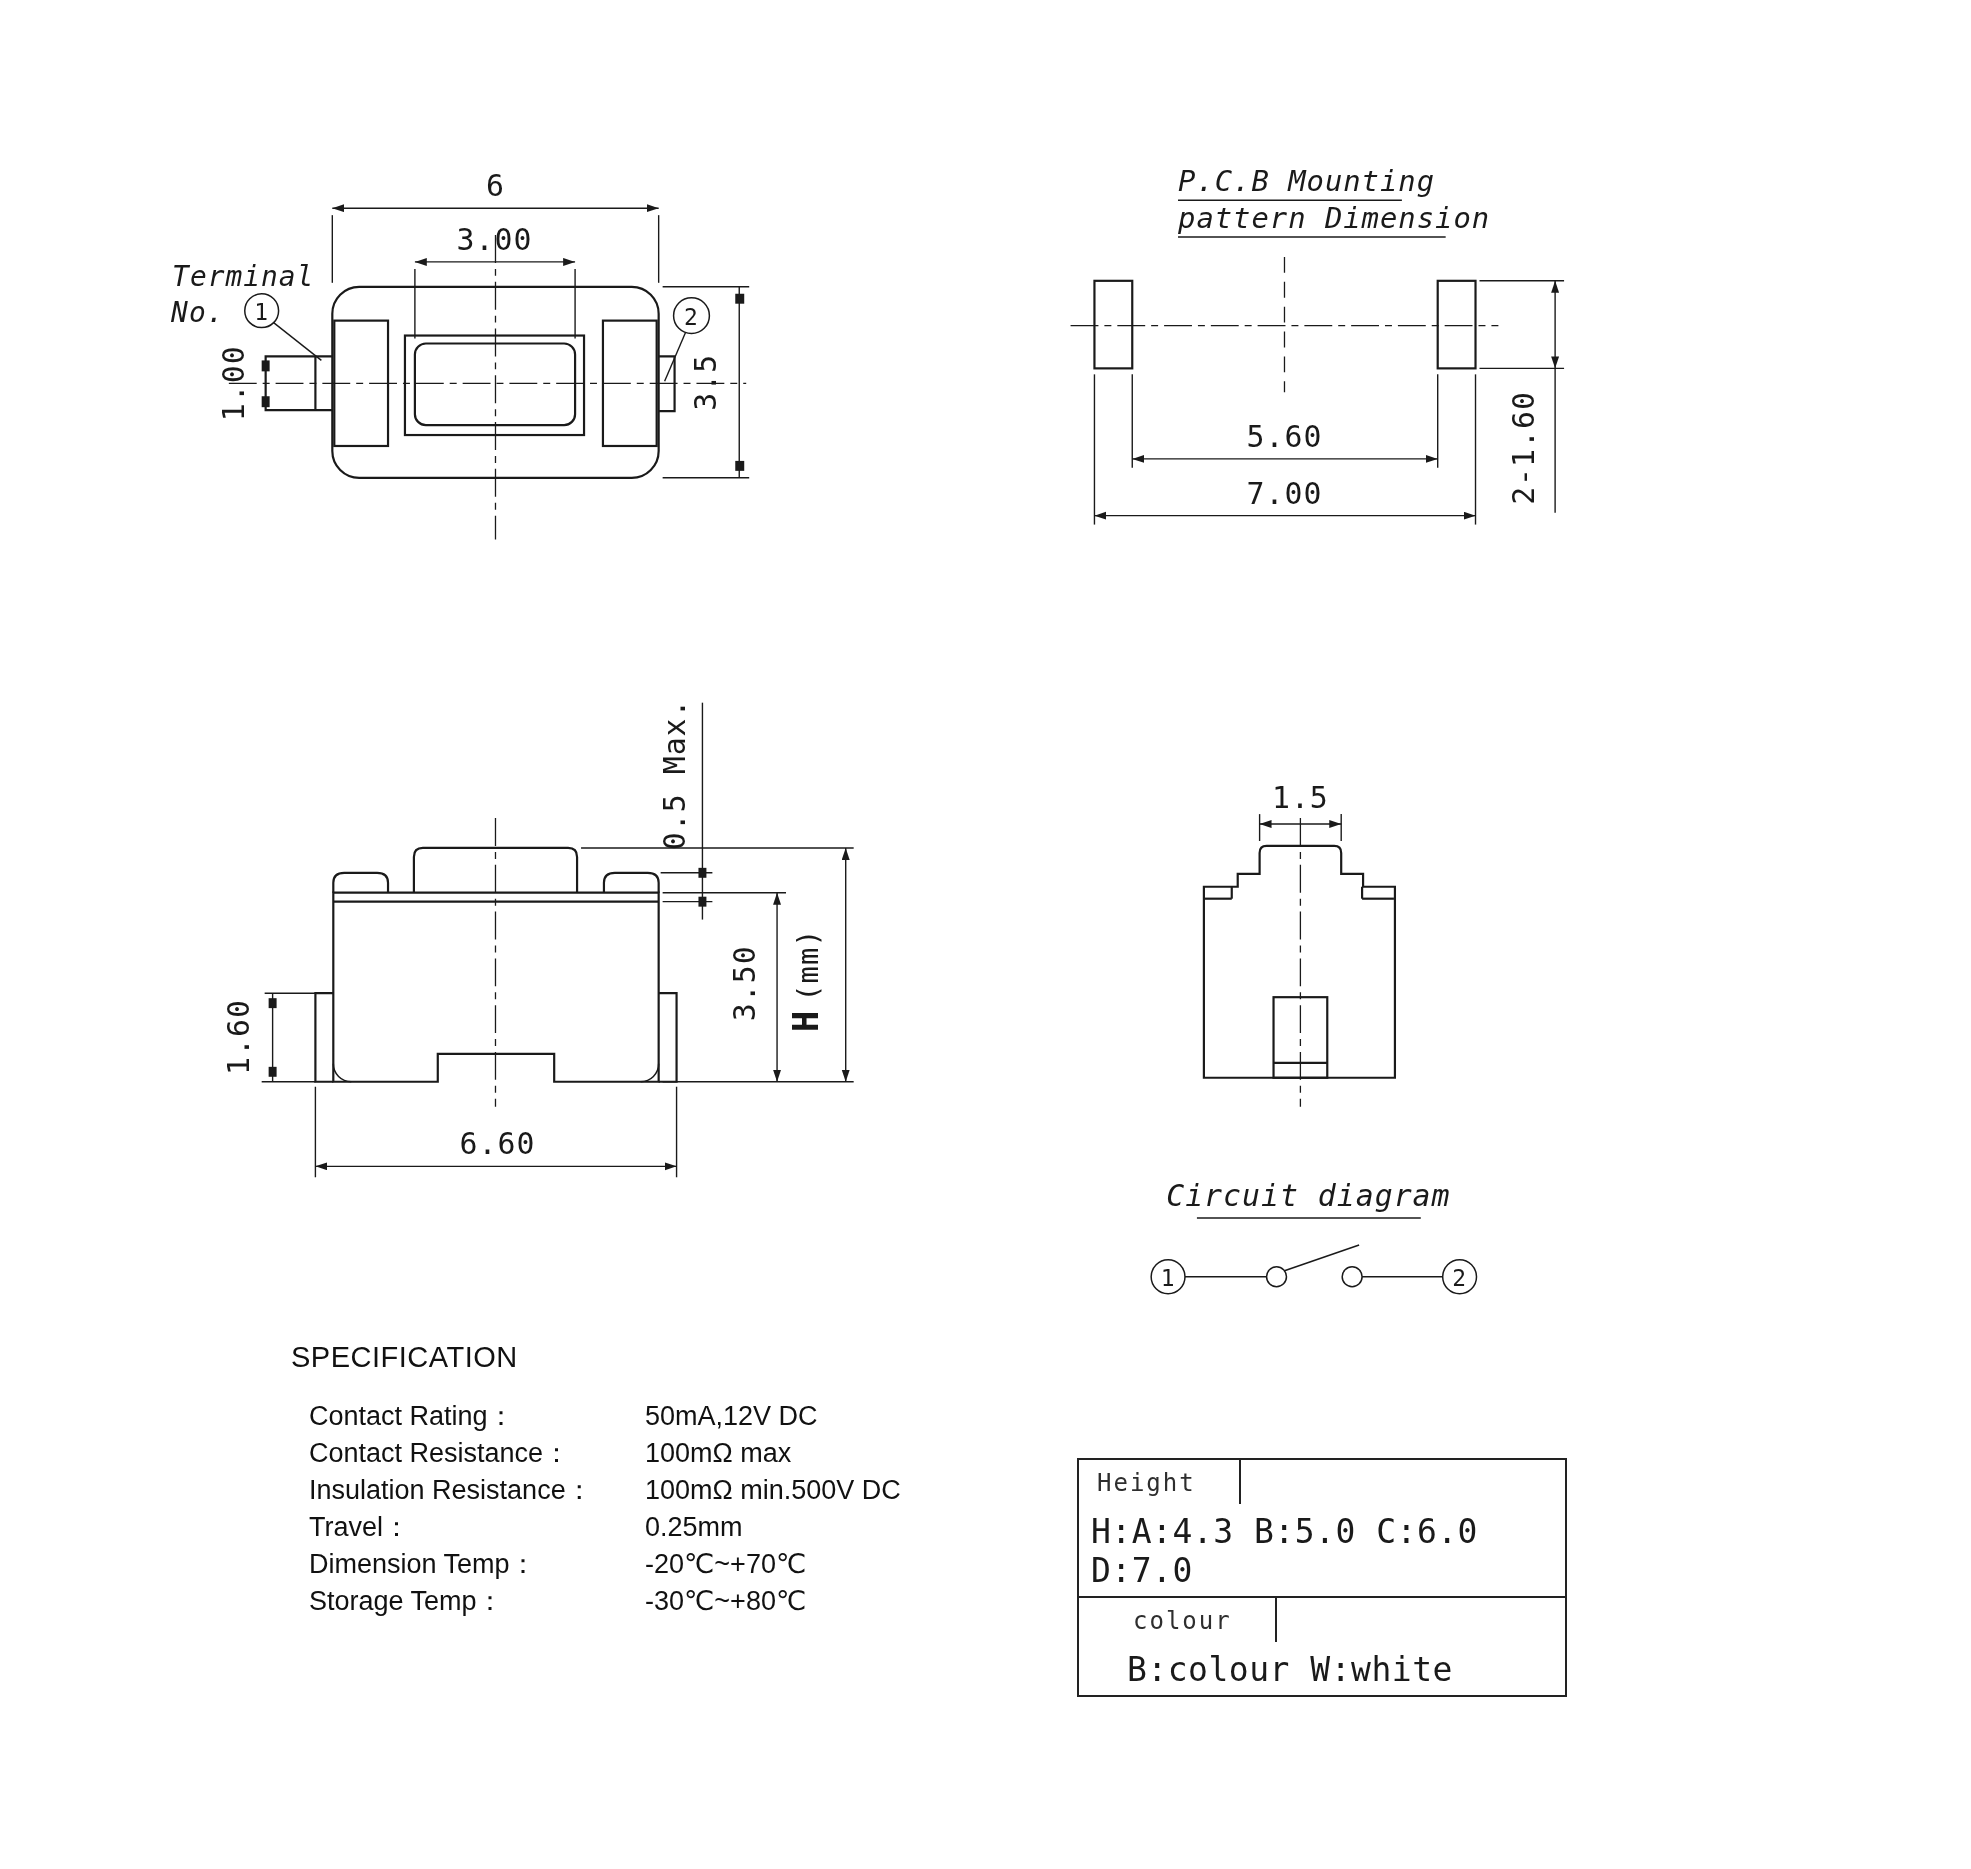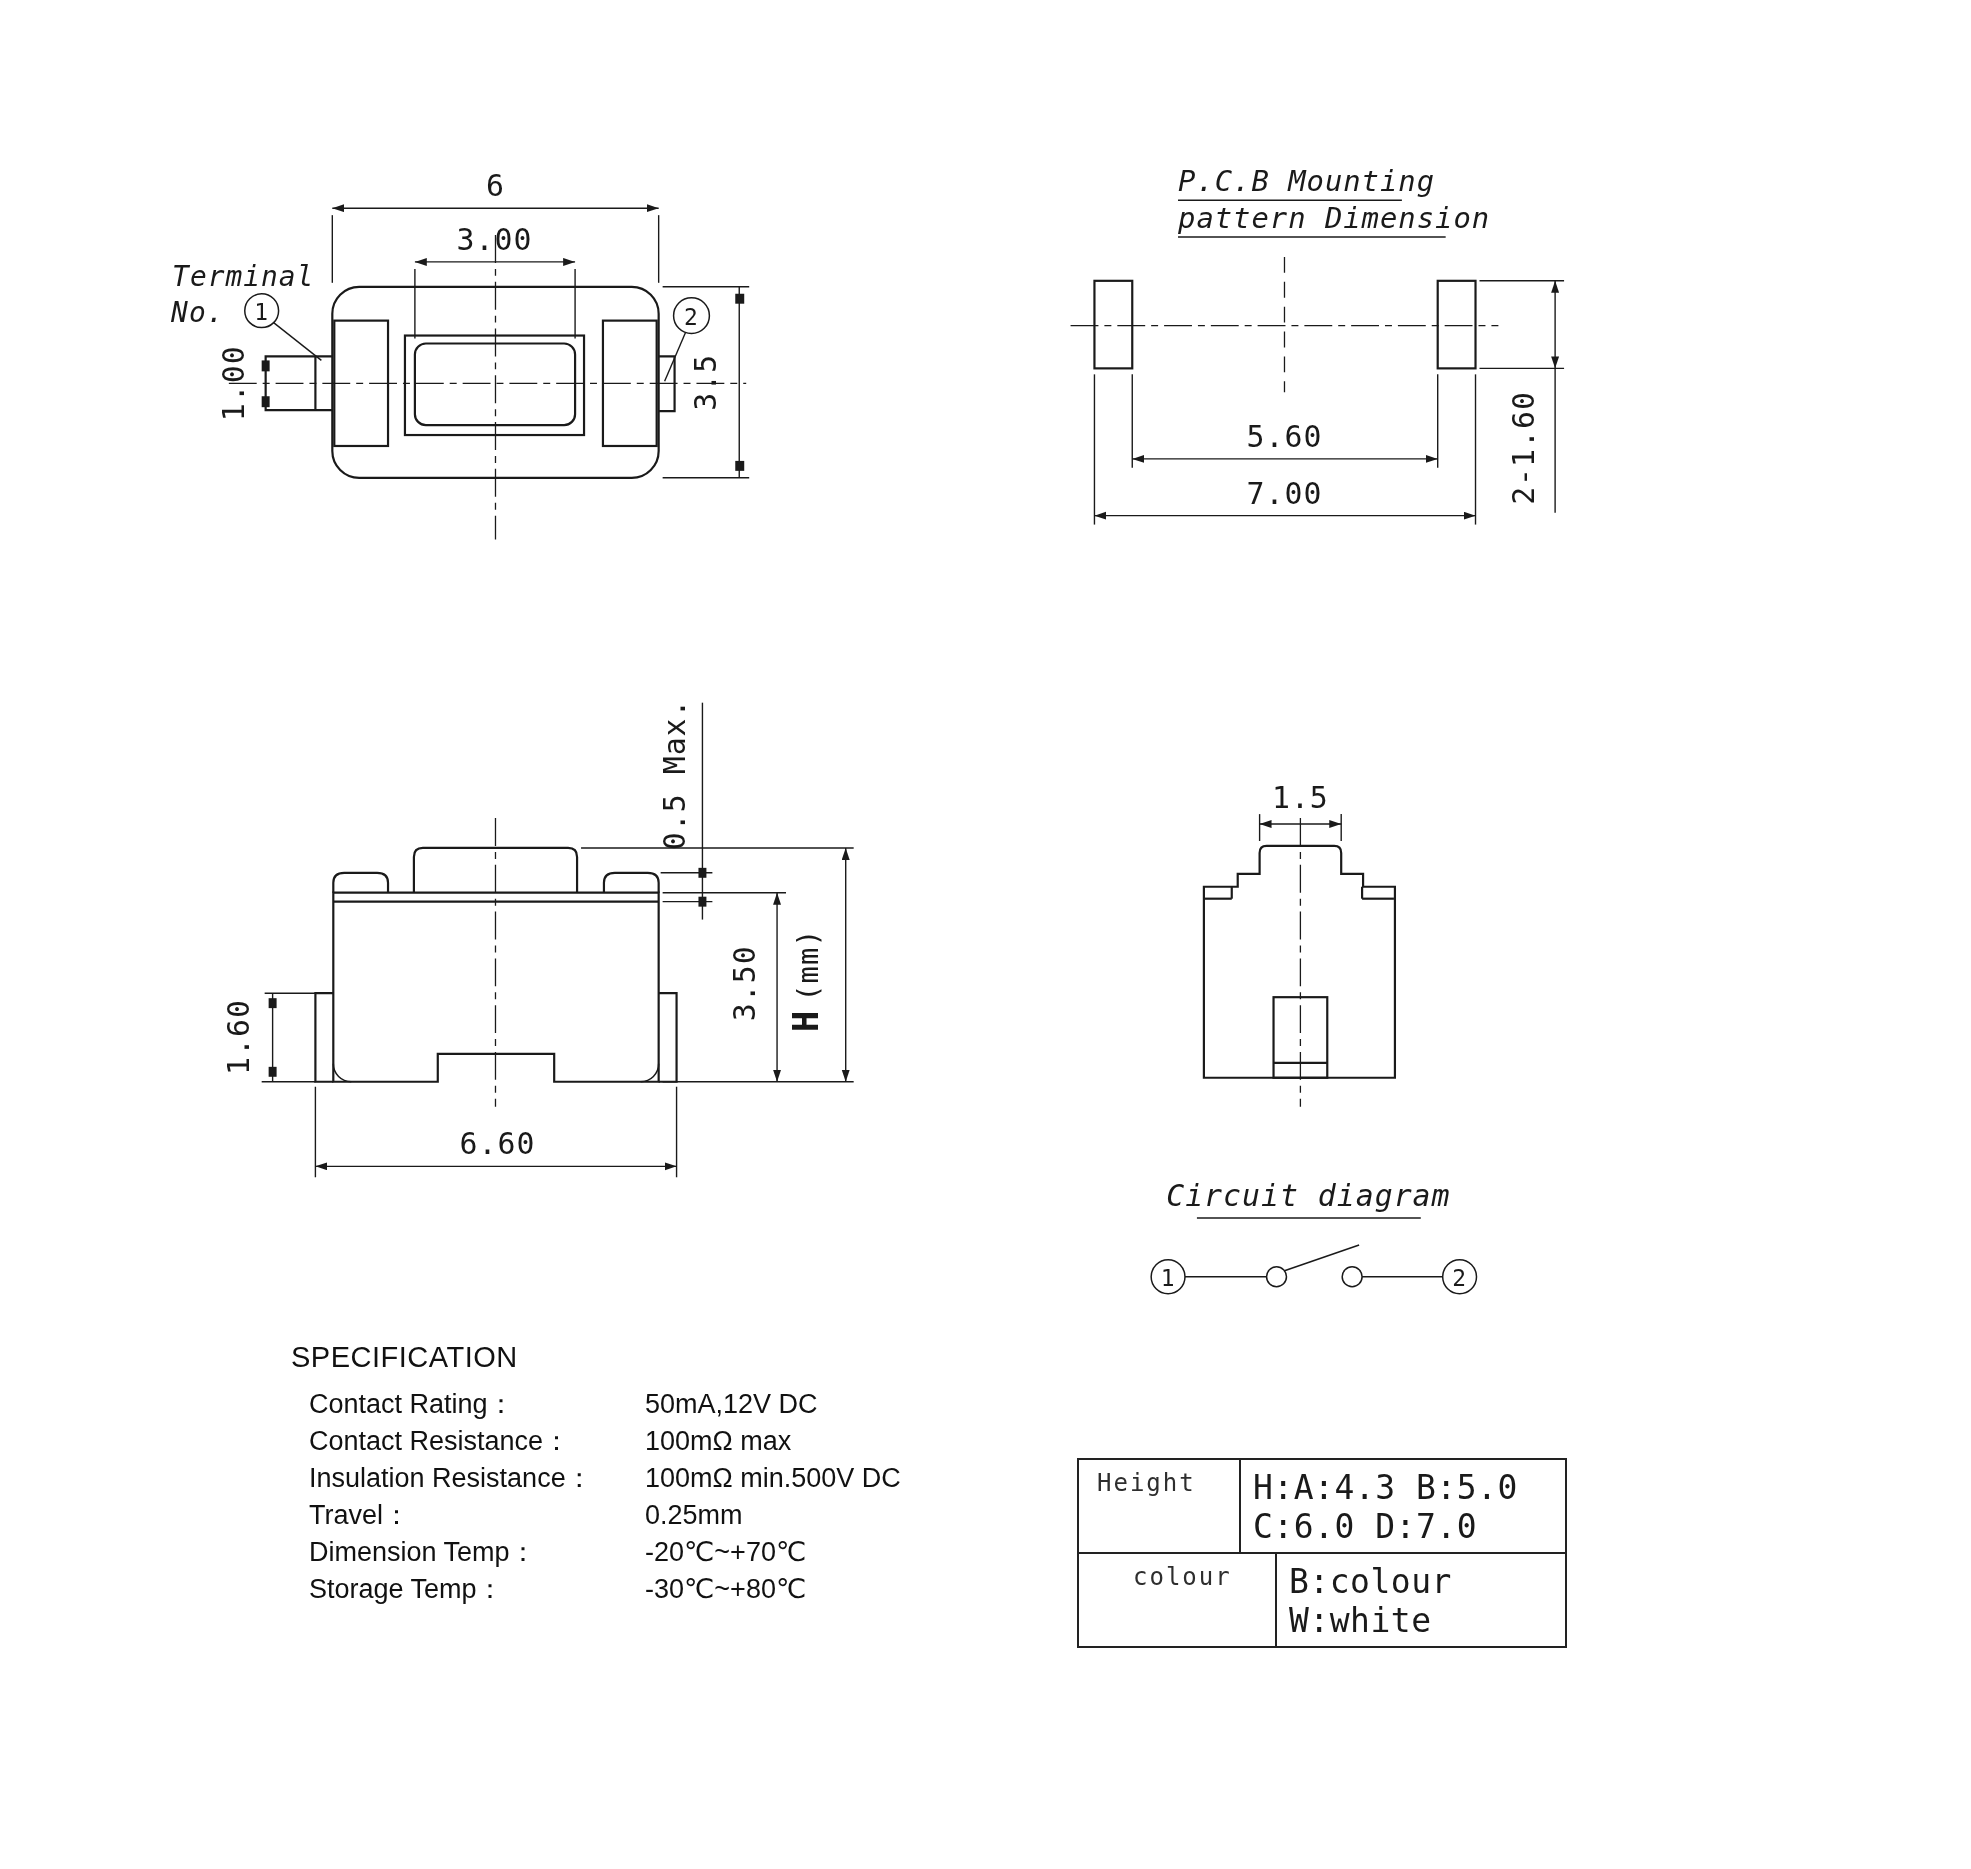--- a/index.html
+++ b/index.html
@@ -10,26 +10,26 @@
   .ln{stroke:#1a1a1a;stroke-width:2.2;fill:none;}
   .thin{stroke:#1a1a1a;stroke-width:1.5;fill:none;}
   .dim{stroke:#1a1a1a;stroke-width:1.4;fill:none;}
   .cl{stroke:#1a1a1a;stroke-width:1.3;fill:none;stroke-dasharray:28 6 7 6;}
   .dash{stroke:#1a1a1a;stroke-width:1.3;fill:none;stroke-dasharray:16 9;}
   .tick{fill:#1a1a1a;stroke:none;}
   .cadtext{font-size:30px;}
   .caditalic{font-style:italic;}
   .spec{position:absolute;left:291px;top:1341px;font-family:"Liberation Sans","DejaVu Sans",sans-serif;
         font-size:27px;color:#111;}
-  .spec .spec-title{font-size:29px;margin-bottom:12px;letter-spacing:0.5px;}
+  .spec .spec-title{font-size:29px;margin-bottom:24px;letter-spacing:0.5px;}
   .spec .spec-row{height:37px;line-height:37px;white-space:nowrap;}
   .spec .spec-label{display:inline-block;width:336px;margin-left:18px;}
   .opt-table{position:absolute;left:1077px;top:1458px;width:486px;border:2px solid #222;
              border-collapse:collapse;font-family:"DejaVu Sans Mono",monospace;color:#1a1a1a;}
-  .opt-table .row{display:flex;border-bottom:2px solid #222;}
+  .opt-table .row{display:flex;border-bottom:2px solid #222;flex-direction:column;}
   .opt-table .row:last-child{border-bottom:none;padding-left:36px;}
   .opt-table .cell-label{width:142px;border-right:2px solid #222;padding:9px 0 7px 18px;
         font-size:24px;color:#2e2e2e;letter-spacing:2px;}
   .opt-table .cell-value{flex:1;padding:8px 0 6px 12px;font-size:33px;letter-spacing:0.5px;}
 </style>
 </head>
 <body>
 
 <div class="canvas">
 

